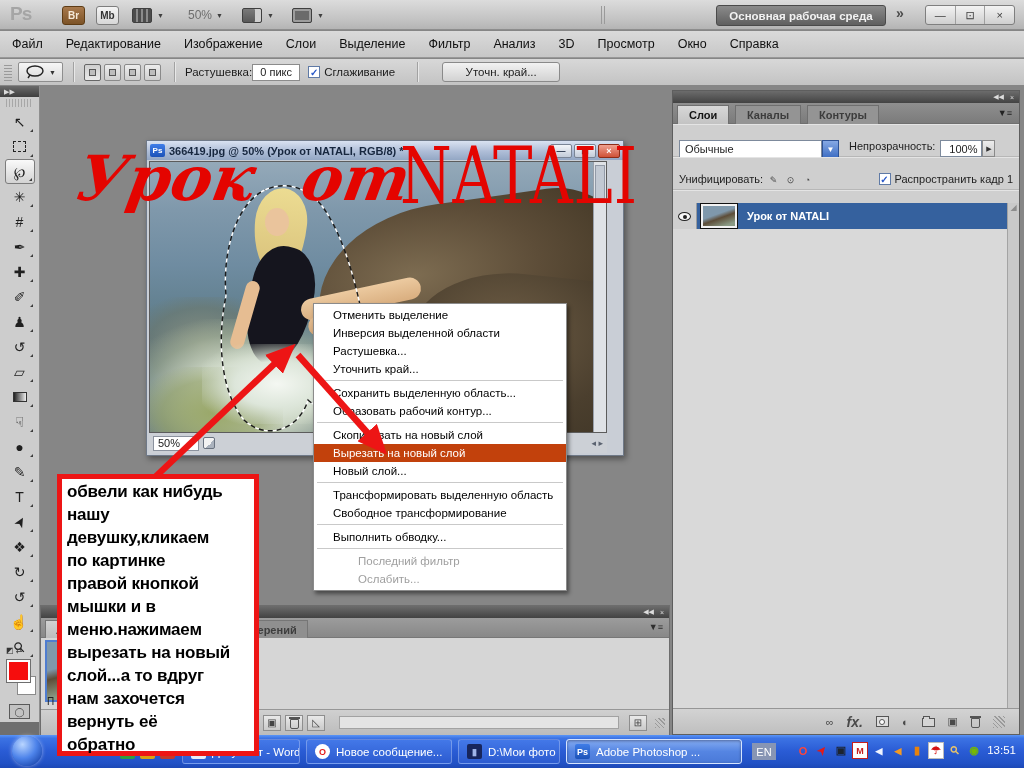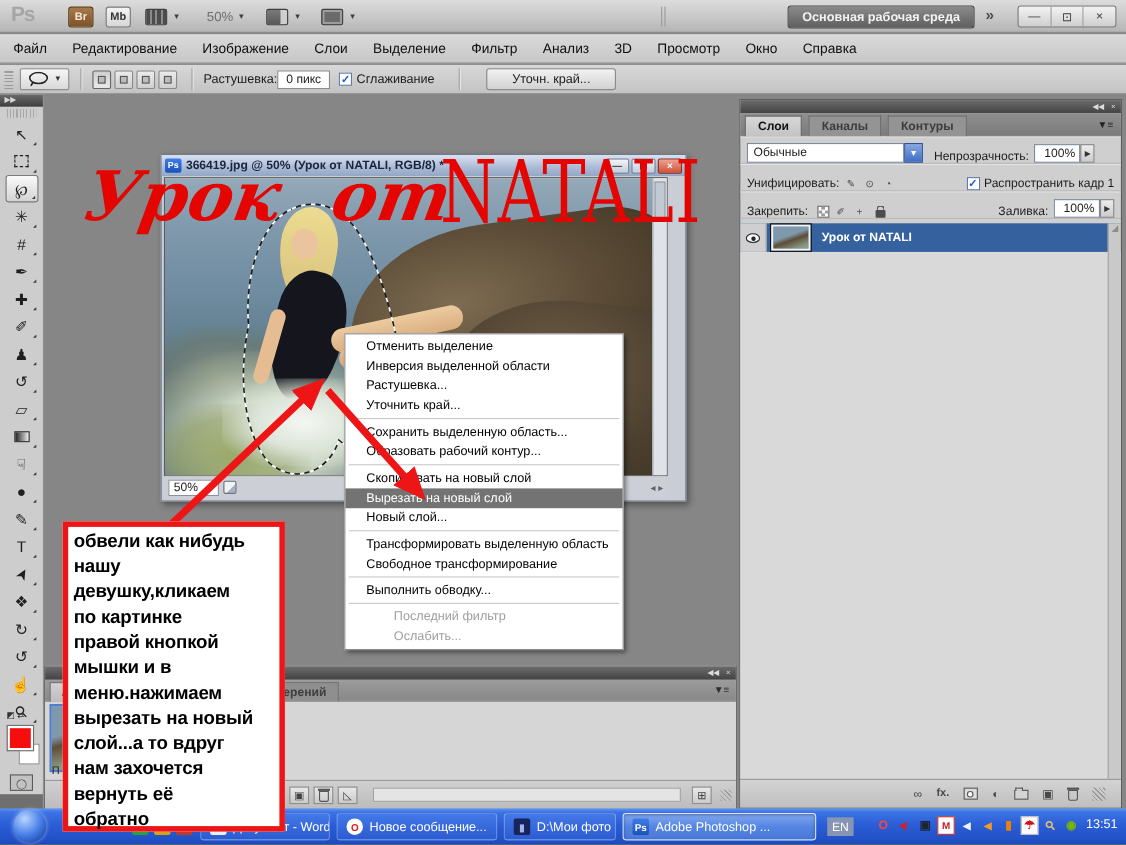--- a/index.html
+++ b/index.html
@@ -100,21 +100,21 @@
   .wm{position:absolute;left:78px;top:128px;width:580px;height:120px;z-index:40;pointer-events:none;color:#e40400;}
   .wm-script{position:absolute;left:0;top:14px;font-family:"DejaVu Serif",serif;font-style:italic;font-weight:bold;
     font-size:62px;transform:skewX(-10deg);word-spacing:26px;}
   .wm-caps{position:absolute;left:322px;top:2px;font-family:"DejaVu Serif",serif;font-size:74px;
     letter-spacing:1px;transform:scale(.80,1.06);transform-origin:left top;}
 
   
   .ctx{position:absolute;left:313px;top:303px;width:254px;z-index:50;background:#fff;
     border:1px solid #8b8b8b;box-shadow:2px 3px 4px rgba(0,0,0,.45);padding:2px 0;}
   .ctx-item{height:18px;line-height:18px;padding-left:19px;font-size:11.5px;color:#000;white-space:nowrap;}
-  .ctx-item.hl{background:#737373;color:#fff;}
+  .ctx-item.hl{background:#c2410c;color:#fff;}
   .ctx-item.dis{color:#9f9f9f;padding-left:44px;}
   .ctx-sep{height:1px;background:#c9c9c9;margin:2px 3px 3px 3px;}
 
   
   .arrows{position:absolute;left:0;top:0;z-index:60;pointer-events:none;}
   .note{position:absolute;left:57px;top:474px;width:202px;height:282px;z-index:70;background:#fff;
     border:5px solid #ed1515;color:#000;font-weight:bold;font-size:17px;line-height:23px;
     padding:1px 5px;white-space:pre-line;letter-spacing:-.2px;}
 
   
@@ -144,21 +144,21 @@
     background:#cfcfcf;border:1px solid #5e5e5e;}
   .rp-head{height:12px;background:linear-gradient(#6c6c6c,#434343);color:#ddd;font-size:7px;
     display:flex;justify-content:flex-end;align-items:center;gap:6px;padding:0 5px;}
   .rp-tabs{height:21px;background:linear-gradient(#8f8f8f,#7b7b7b);position:relative;font-size:11px;font-weight:bold;
     border-bottom:1px solid #6f6f6f;}
   .rtab{position:absolute;top:2px;height:19px;padding:0 11px;display:flex;align-items:center;border:1px solid #6f6f6f;border-bottom:none;}
   .rtab.active{background:linear-gradient(#d7d7d7,#c3c3c3);color:#121212;}
   .rtab.inactive{background:#949494;color:#3c3c3c;}
   .rp-menu{position:absolute;right:7px;top:5px;font-size:9px;color:#222;}
   .rp-row{position:relative;height:25px;border-bottom:1px solid #b7b7b7;box-shadow:inset 0 1px 0 #e4e4e4;
-    display:flex;align-items:flex-end;font-size:11px;color:#1d1d1d;padding:0 6px;}
+    display:flex;align-items:flex-start;font-size:11px;color:#1d1d1d;padding:16px 6px;}
   .combo{display:flex;}
   .combo .val{width:143px;height:18px;background:#fff;border:1px solid #7d8a9c;display:flex;align-items:center;padding-left:5px;}
   .combo .arr{width:17px;height:18px;background:linear-gradient(#86a9e4,#3f6fc4);border:1px solid #2d5296;
     color:#fff;font-size:8px;display:flex;align-items:center;justify-content:center;}
   .numbox{width:42px;height:17px;background:#fff;border:1px solid #7d8a9c;display:flex;align-items:center;justify-content:flex-end;padding-right:4px;}
   .sidebtn{width:13px;height:17px;border:1px solid #8a8a8a;background:linear-gradient(#ededed,#cccccc);
     display:flex;align-items:center;justify-content:center;font-size:7px;color:#333;}
   .tiny-ico{width:13px;height:13px;margin-left:4px;display:inline-flex;align-items:center;justify-content:center;
     font-size:9px;color:#4a4a4a;}
   .checker{width:11px;height:11px;margin-left:8px;border:1px solid #777;
@@ -171,21 +171,21 @@
   .eye{width:13px;height:9px;background:#f7f7f7;border:1px solid #222;border-radius:50%;position:relative;}
   .eye:after{content:"";position:absolute;left:4px;top:2px;width:4px;height:4px;background:#222;border-radius:50%;}
   .lthumb{width:36px;height:24px;margin-left:4px;border:2px solid #f2f2f2;outline:1px solid #111;
     background:linear-gradient(160deg,#7f98ab 42%,#5d4d38 58%,#8a9a84 88%);}
   .lname{color:#fff;font-weight:bold;font-size:11px;margin-left:10px;}
   .lscroll{position:absolute;right:0;top:0;width:12px;bottom:0;background:#c9c9c9;border-left:1px solid #a3a3a3;
     font-size:8px;color:#8d8d8d;text-align:center;}
   .rp-foot{position:absolute;left:0;bottom:0;width:100%;height:26px;background:linear-gradient(#d3d3d3,#bfbfbf);
     border-top:1px solid #969696;display:flex;align-items:center;justify-content:flex-end;gap:13px;padding-right:14px;
     font-size:11px;color:#4a4a4a;}
-  .fx{font-weight:bold;font-size:10px;}
+  .fx{font-style:italic;font-weight:bold;font-size:14px;}
   .maskico{width:13px;height:11px;border:1px solid #555;background:#ddd;display:flex;align-items:center;justify-content:center;}
   .maskico i{width:6px;height:6px;border:1px solid #555;border-radius:50%;background:#fff;}
   .foldico{position:relative;width:13px;height:9px;border:1px solid #555;background:#d5d5d5;margin-top:2px;}
   .foldico:before{content:"";position:absolute;left:0;top:-3px;width:5px;height:2px;border:1px solid #555;border-bottom:none;background:#d5d5d5;}
   .trash{position:relative;width:9px;height:10px;border:1px solid #555;border-radius:0 0 2px 2px;margin-top:3px;}
   .trash:before{content:"";position:absolute;left:-2px;top:-3px;width:11px;height:2px;background:#555;}
   .rgrip{width:12px;height:12px;background:repeating-linear-gradient(45deg,#9a9a9a 0 1px,transparent 1px 3px);}
 
   
   .taskbar{position:absolute;left:0;top:735px;width:1024px;height:33px;z-index:25;

